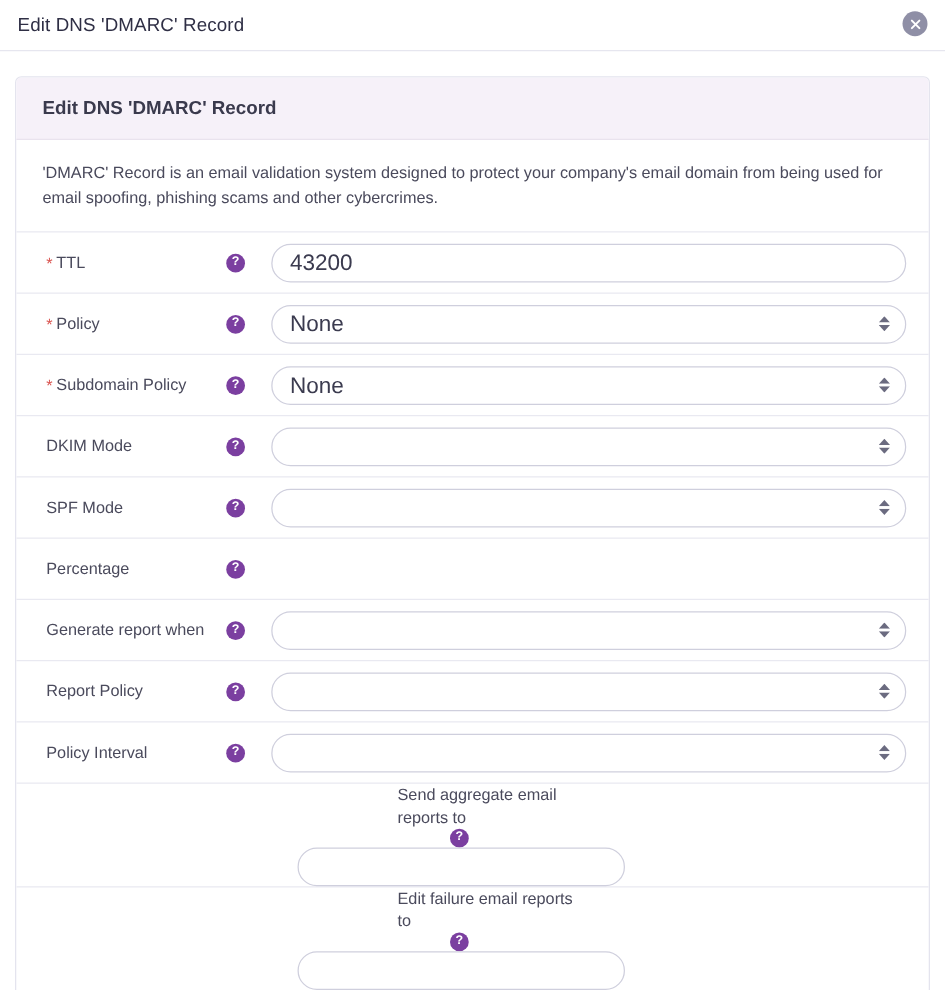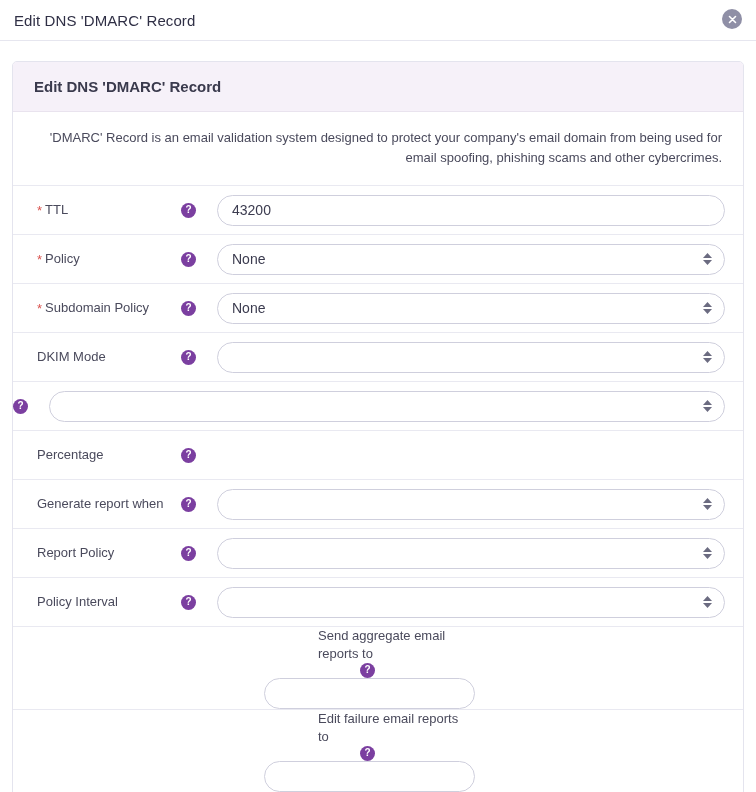--- a/index.html
+++ b/index.html
@@ -59,21 +59,20 @@
     font-size: 15px;
     font-weight: bold;
     color: #3a3a4d;
   }
   .panel-desc {
     padding: 16px 21px 18px 21px;
     font-size: 13px;
     line-height: 1.5;
     color: #4a4a5c;
     border-bottom: 1px solid #e9e9f1;
-    text-align: right;
   }
 
   .row {
     display: flex;
     align-items: center;
     border-bottom: 1px solid #e9e9f1;
     min-height: 49px;
     padding: 0 0 0 0;
   }
   .row.tall { min-height: 57px; flex-direction: column; }
@@ -116,21 +115,21 @@
     padding-right: 18px;
     display: flex;
     align-items: center;
   }
   .txt, .sel {
     width: 100%;
     height: 31px;
     border: 1px solid #cfcfdd;
     border-radius: 16px;
     background: #ffffff;
-    font-size: 14px;
+    font-size: 18px;
     color: #3b3b4f;
     padding: 0 14px;
     font-family: "Liberation Sans", sans-serif;
     outline: none;
   }
   .sel-wrap {
     position: relative;
     width: 100%;
   }
   .sel {
@@ -269,20 +268,23 @@
               </svg>
             <svg width="9" height="5" viewBox="0 0 9 5">
                 <path d="M4.5 5 L0 0 L9 0 Z" fill="#6b6b80"></path>
               </svg>
           </span>
         </div>
       </div>
     </div>
 
     <div class="row">
+      <div class="label-cell">
+        <span>SPF Mode</span>
+      </div>
       <div class="help-cell">
         <span class="help">?</span>
       </div>
       <div class="field-cell">
         <div class="sel-wrap">
           <select class="sel">
             <option></option>
           </select>
           <span class="spin">
             <svg width="9" height="5" viewBox="0 0 9 5">

